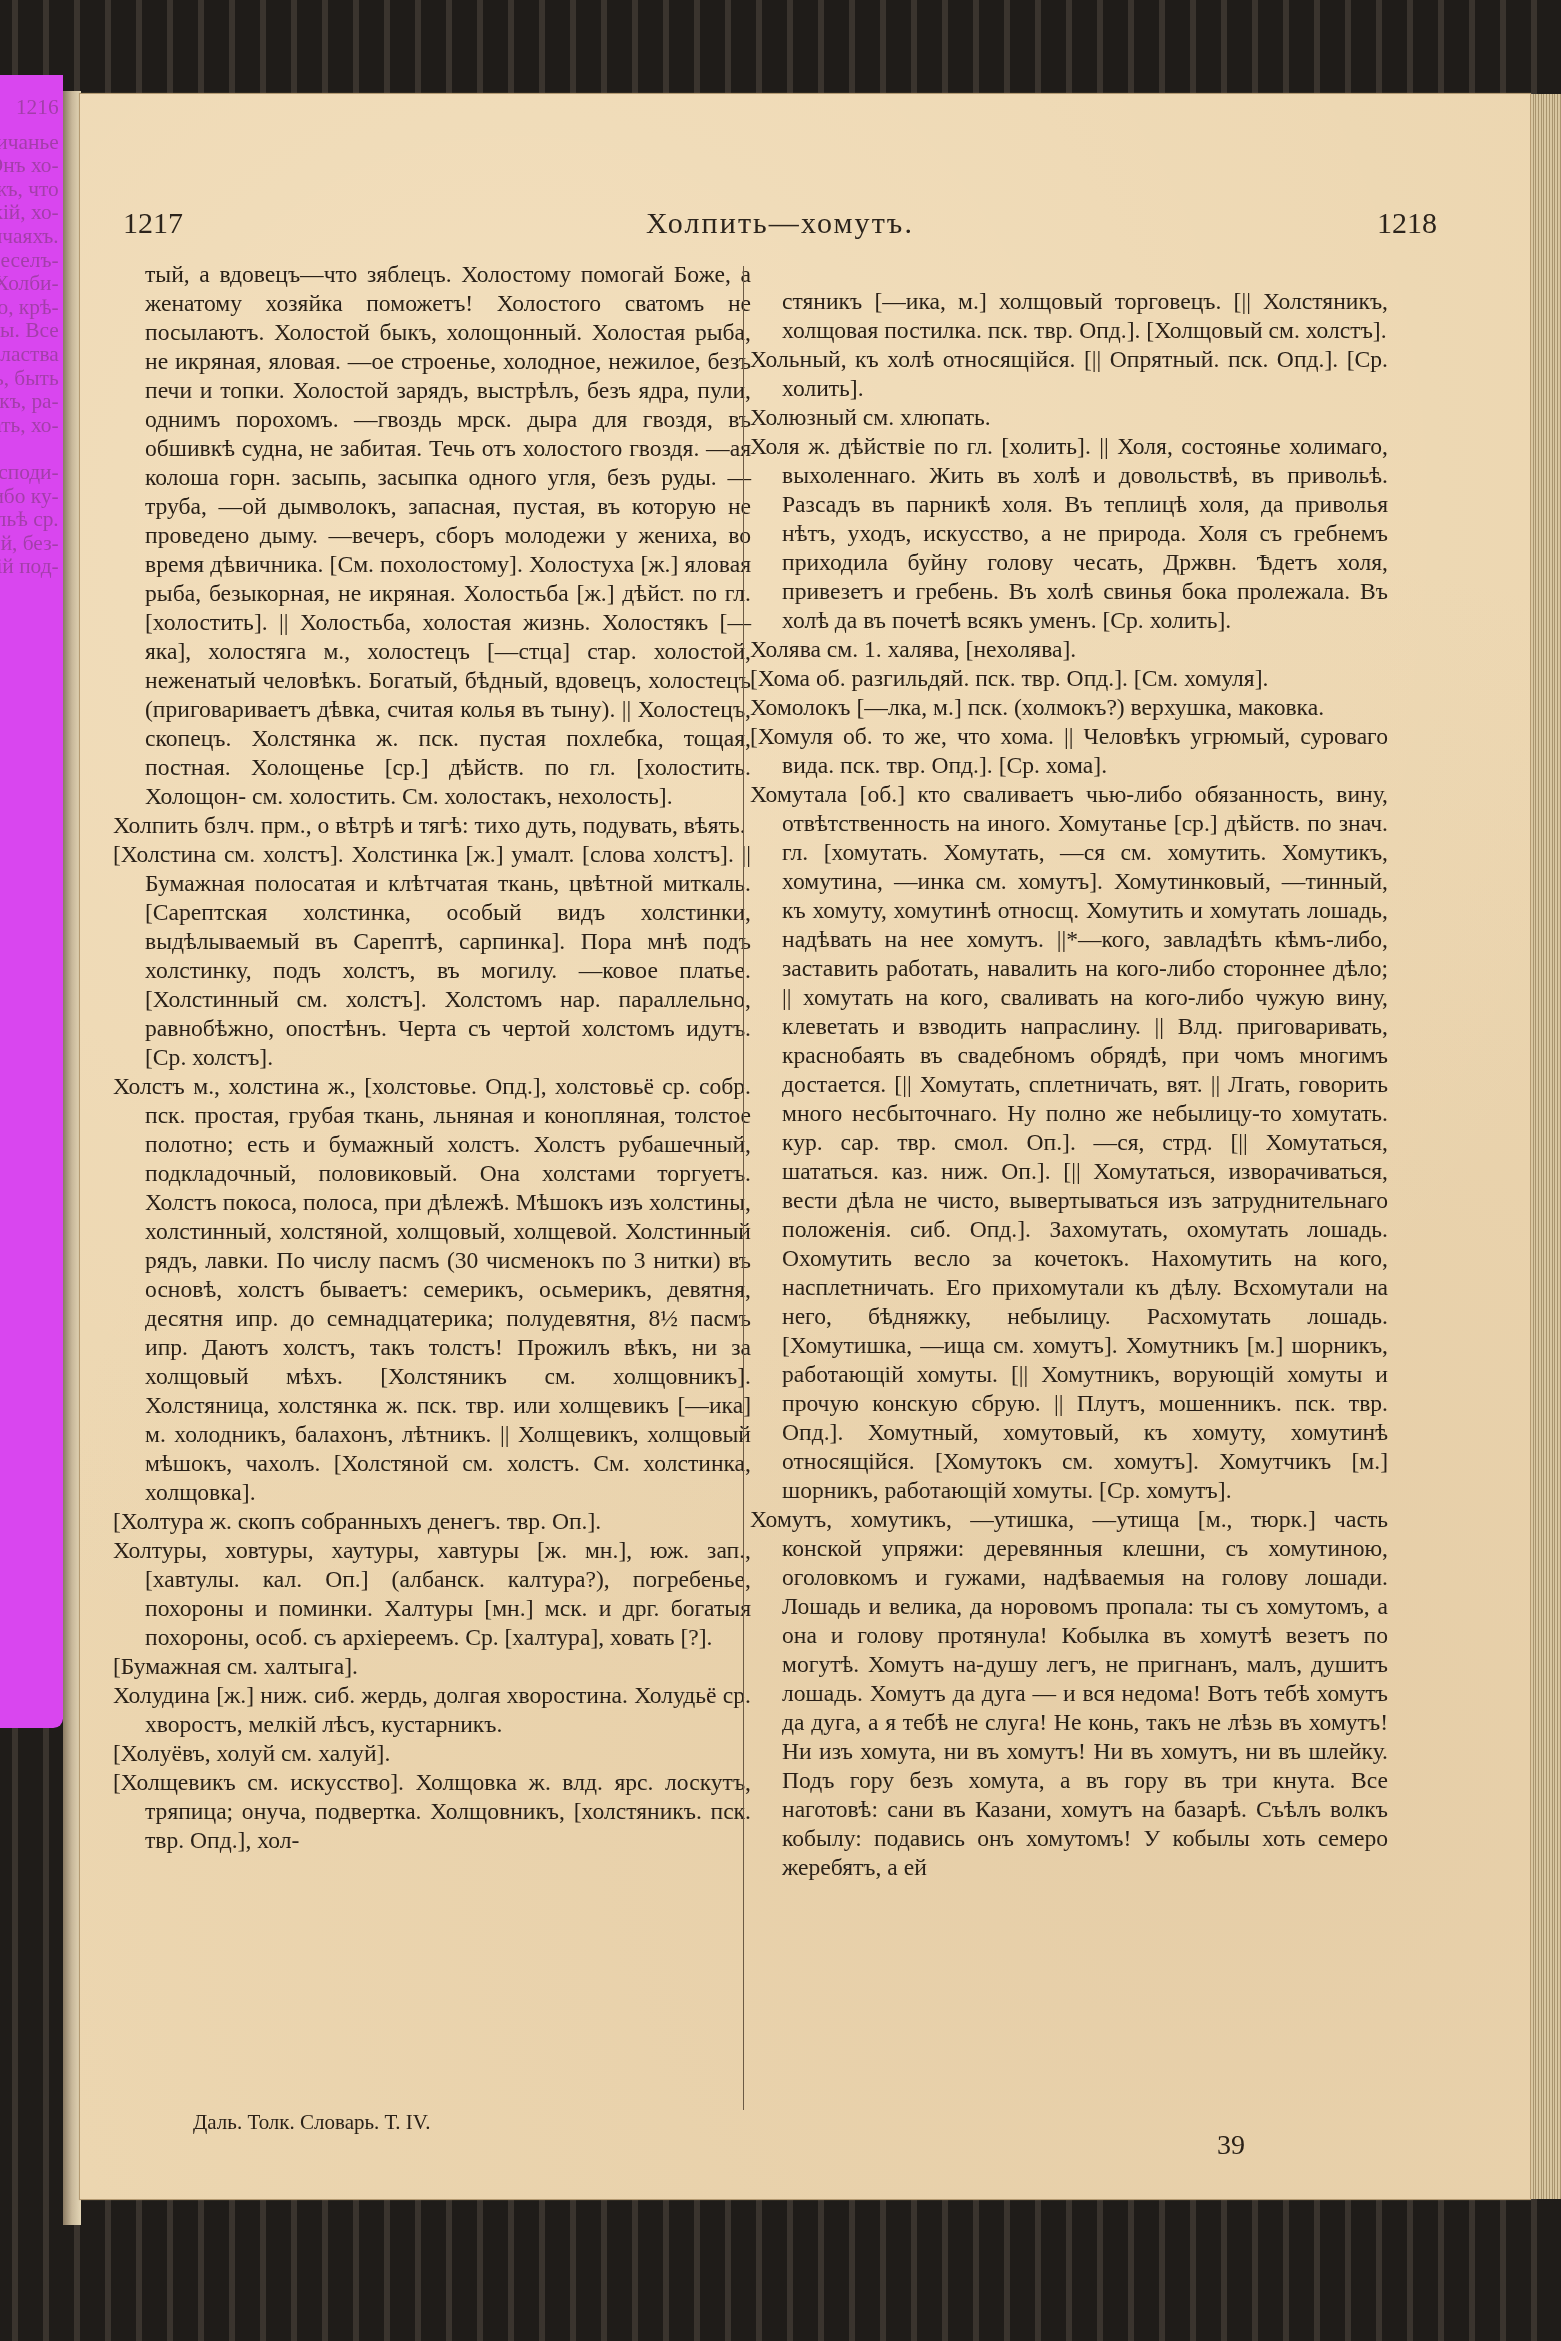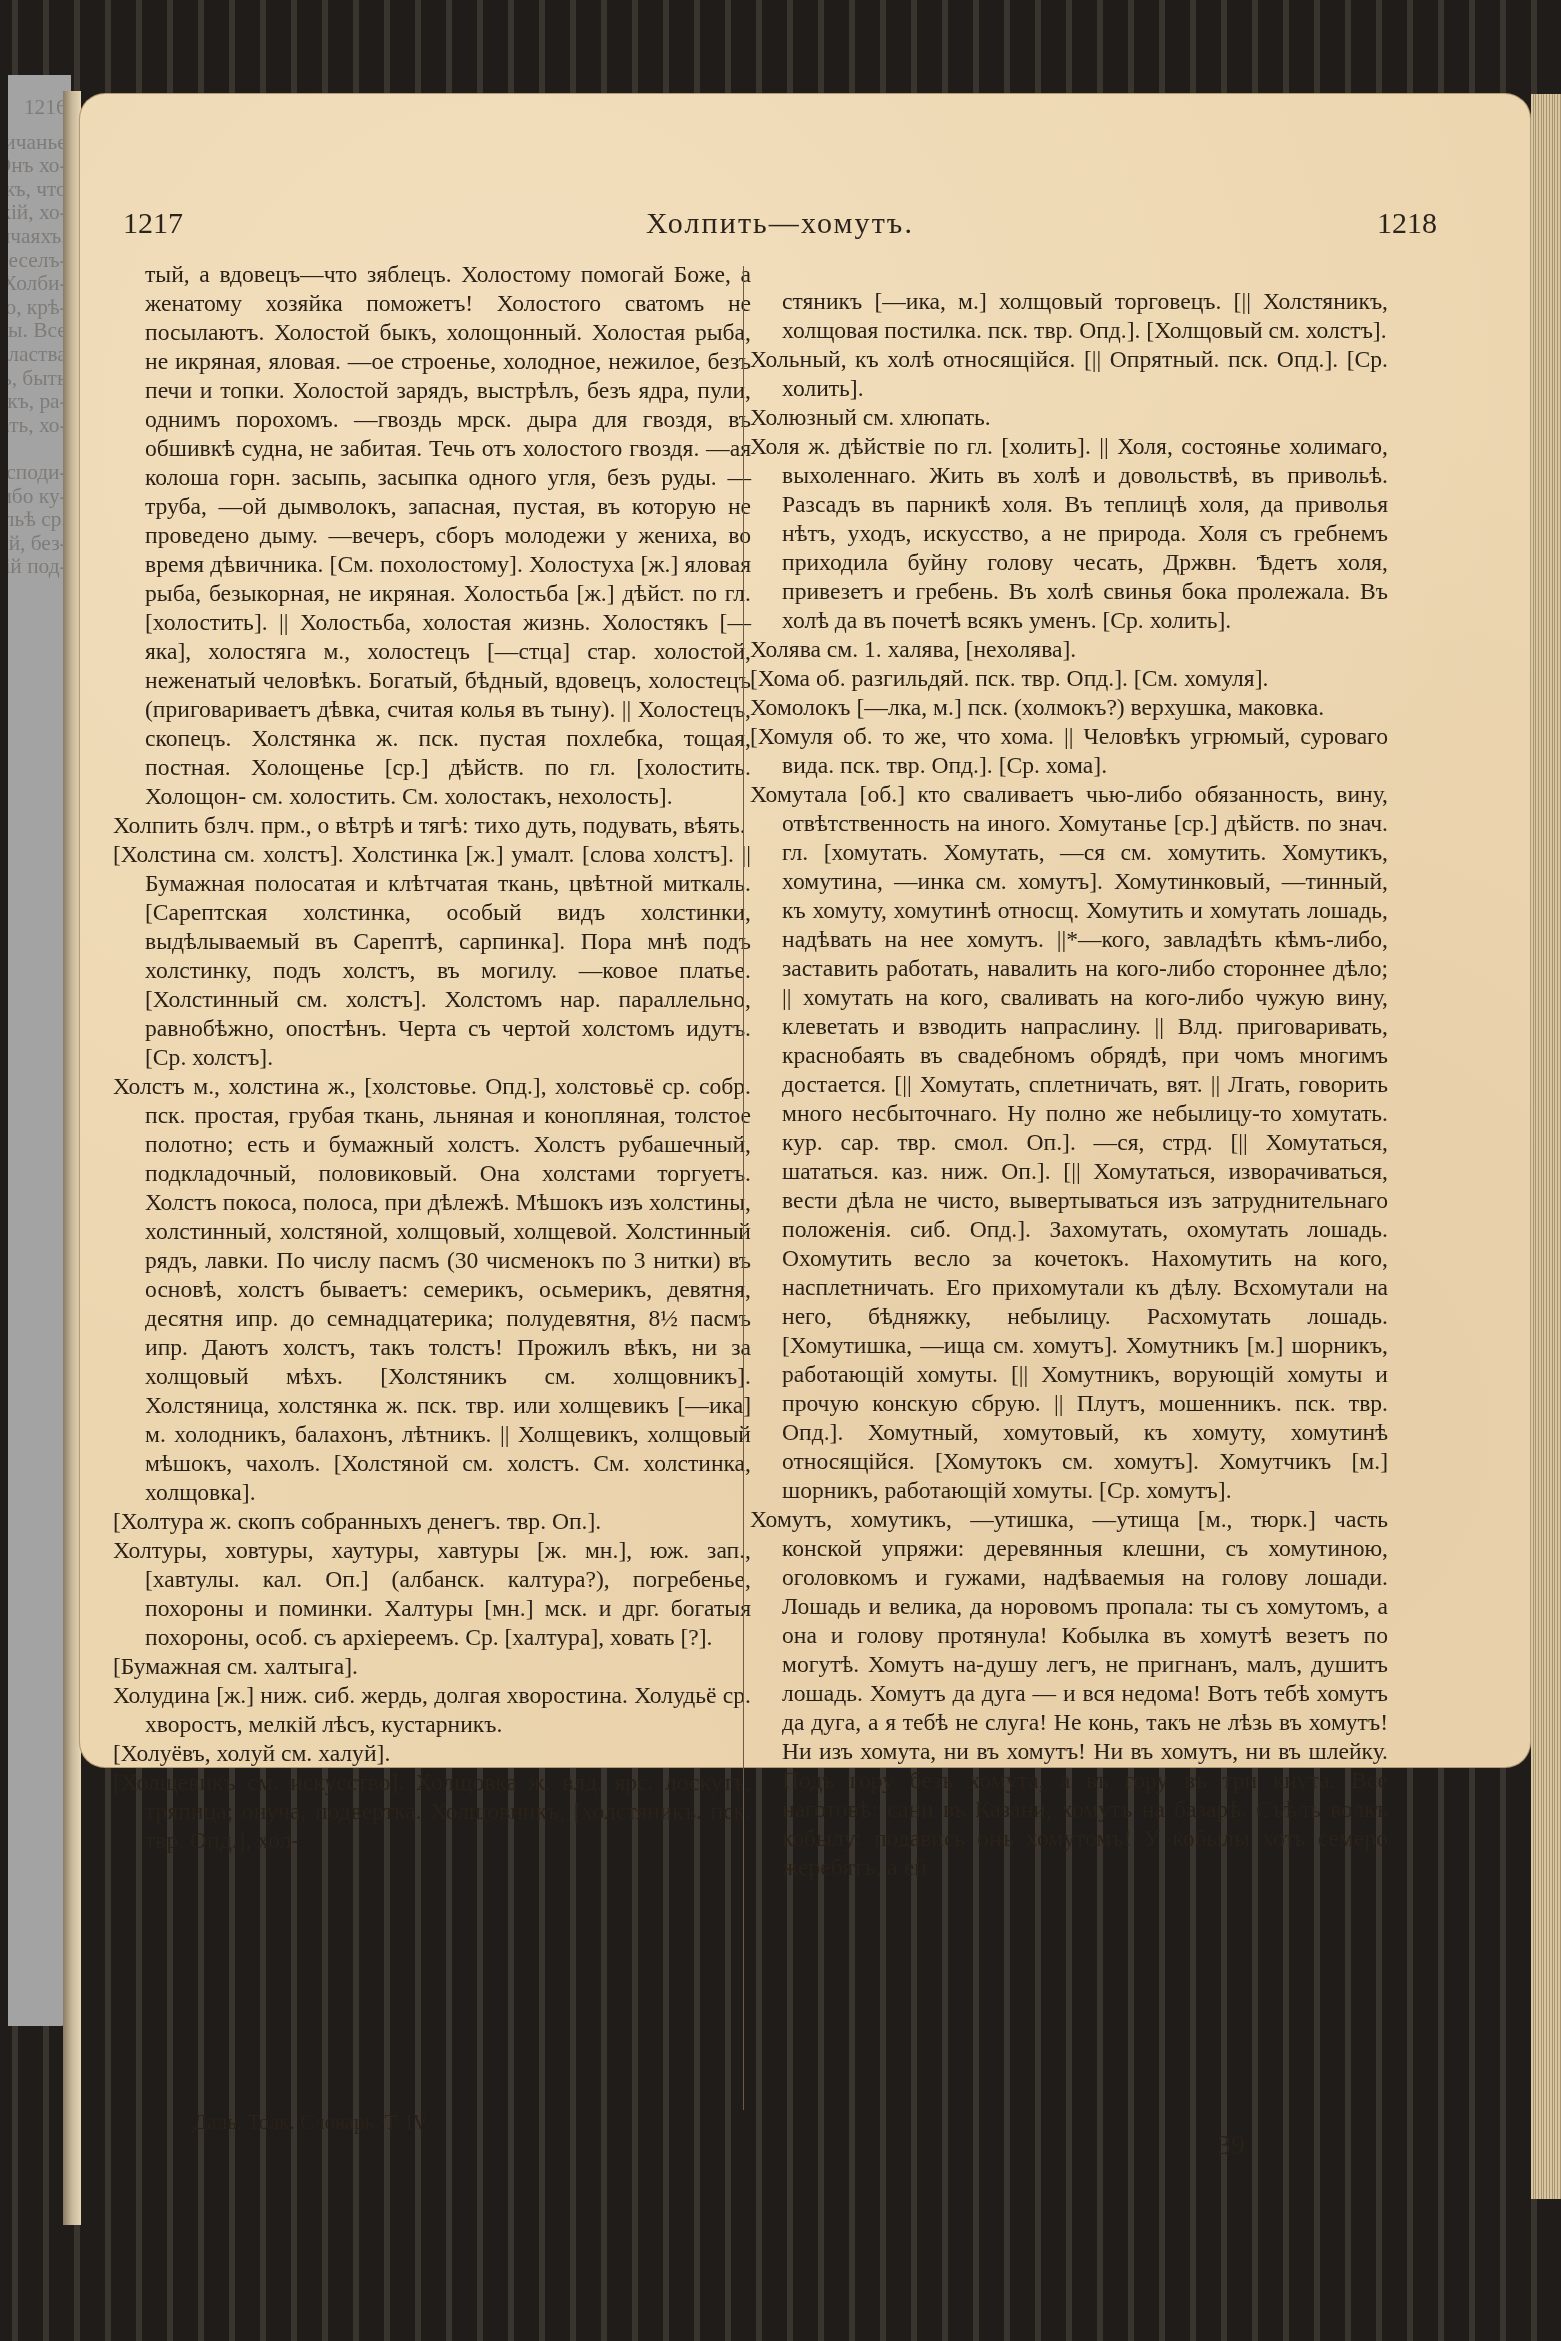--- a/index.html
+++ b/index.html
@@ -7,41 +7,40 @@
     width: 1561px; height: 2342px; position: relative; overflow: hidden;
     background: #2a2622;
     font-family: "Liberation Serif", "DejaVu Serif", serif;
   }
   .mat {
     position: absolute; inset: 0;
     background:
       repeating-linear-gradient(90deg, #1f1c19 0 11.8px, #3a342e 11.8px 18px, #1f1c19 18px 31px);
   }
   .prev-page {
-    position: absolute; left: 8px; top: 75px; width: 63px; height: 1951px;
-    background: #a3a3a3; overflow: hidden;
+    position: absolute; left: 0; top: 75px; width: 63px; height: 1653px;
+    background: #d946ef; overflow: hidden;
     border-radius: 0 0 9.7px 0;
   }
   .prev-page .ghost {
     position: absolute; right: 4.3px; top: 21.4px; width: 161px;
     color: rgba(60,50,40,0.35); font-size: 21.4px; line-height: 23.6px; text-align: right;
     filter: blur(0.6px);
   }
   .gutter {
     position: absolute; left: 63px; top: 91px; width: 18px; height: 2134px;
     background: linear-gradient(90deg, #8a7a62, #c8b89a 50%, #e4d6b6);
   }
   .page {
-    position: absolute; left: 80px; top: 94px; width: 1450px; height: 1673px;
+    position: absolute; left: 80px; top: 94px; width: 1450px; height: 2105px;
     background: #ecd6b0;
     background-image:
       radial-gradient(circle at 30% 20%, rgba(255,240,215,0.35), transparent 60%),
       radial-gradient(circle at 80% 80%, rgba(210,180,140,0.25), transparent 60%);
     box-shadow: 0 0 0 1.1px #b49a72;
-    border-radius: 25px;
   }
   .page-edge {
     position: absolute; left: 1531px; top: 94px; width: 31px; height: 2105px;
     background: repeating-linear-gradient(90deg, #d8c6a0 0 1.6px, #a8946e 1.6px 2.7px);
   }
   .header {
     position: absolute; left: 43px; top: 112px; width: 1314px; height: 38px;
     font-size: 30px; color: #2c241c;
   }
   .header .pn-left { position: absolute; left: 0; top: 0; }

